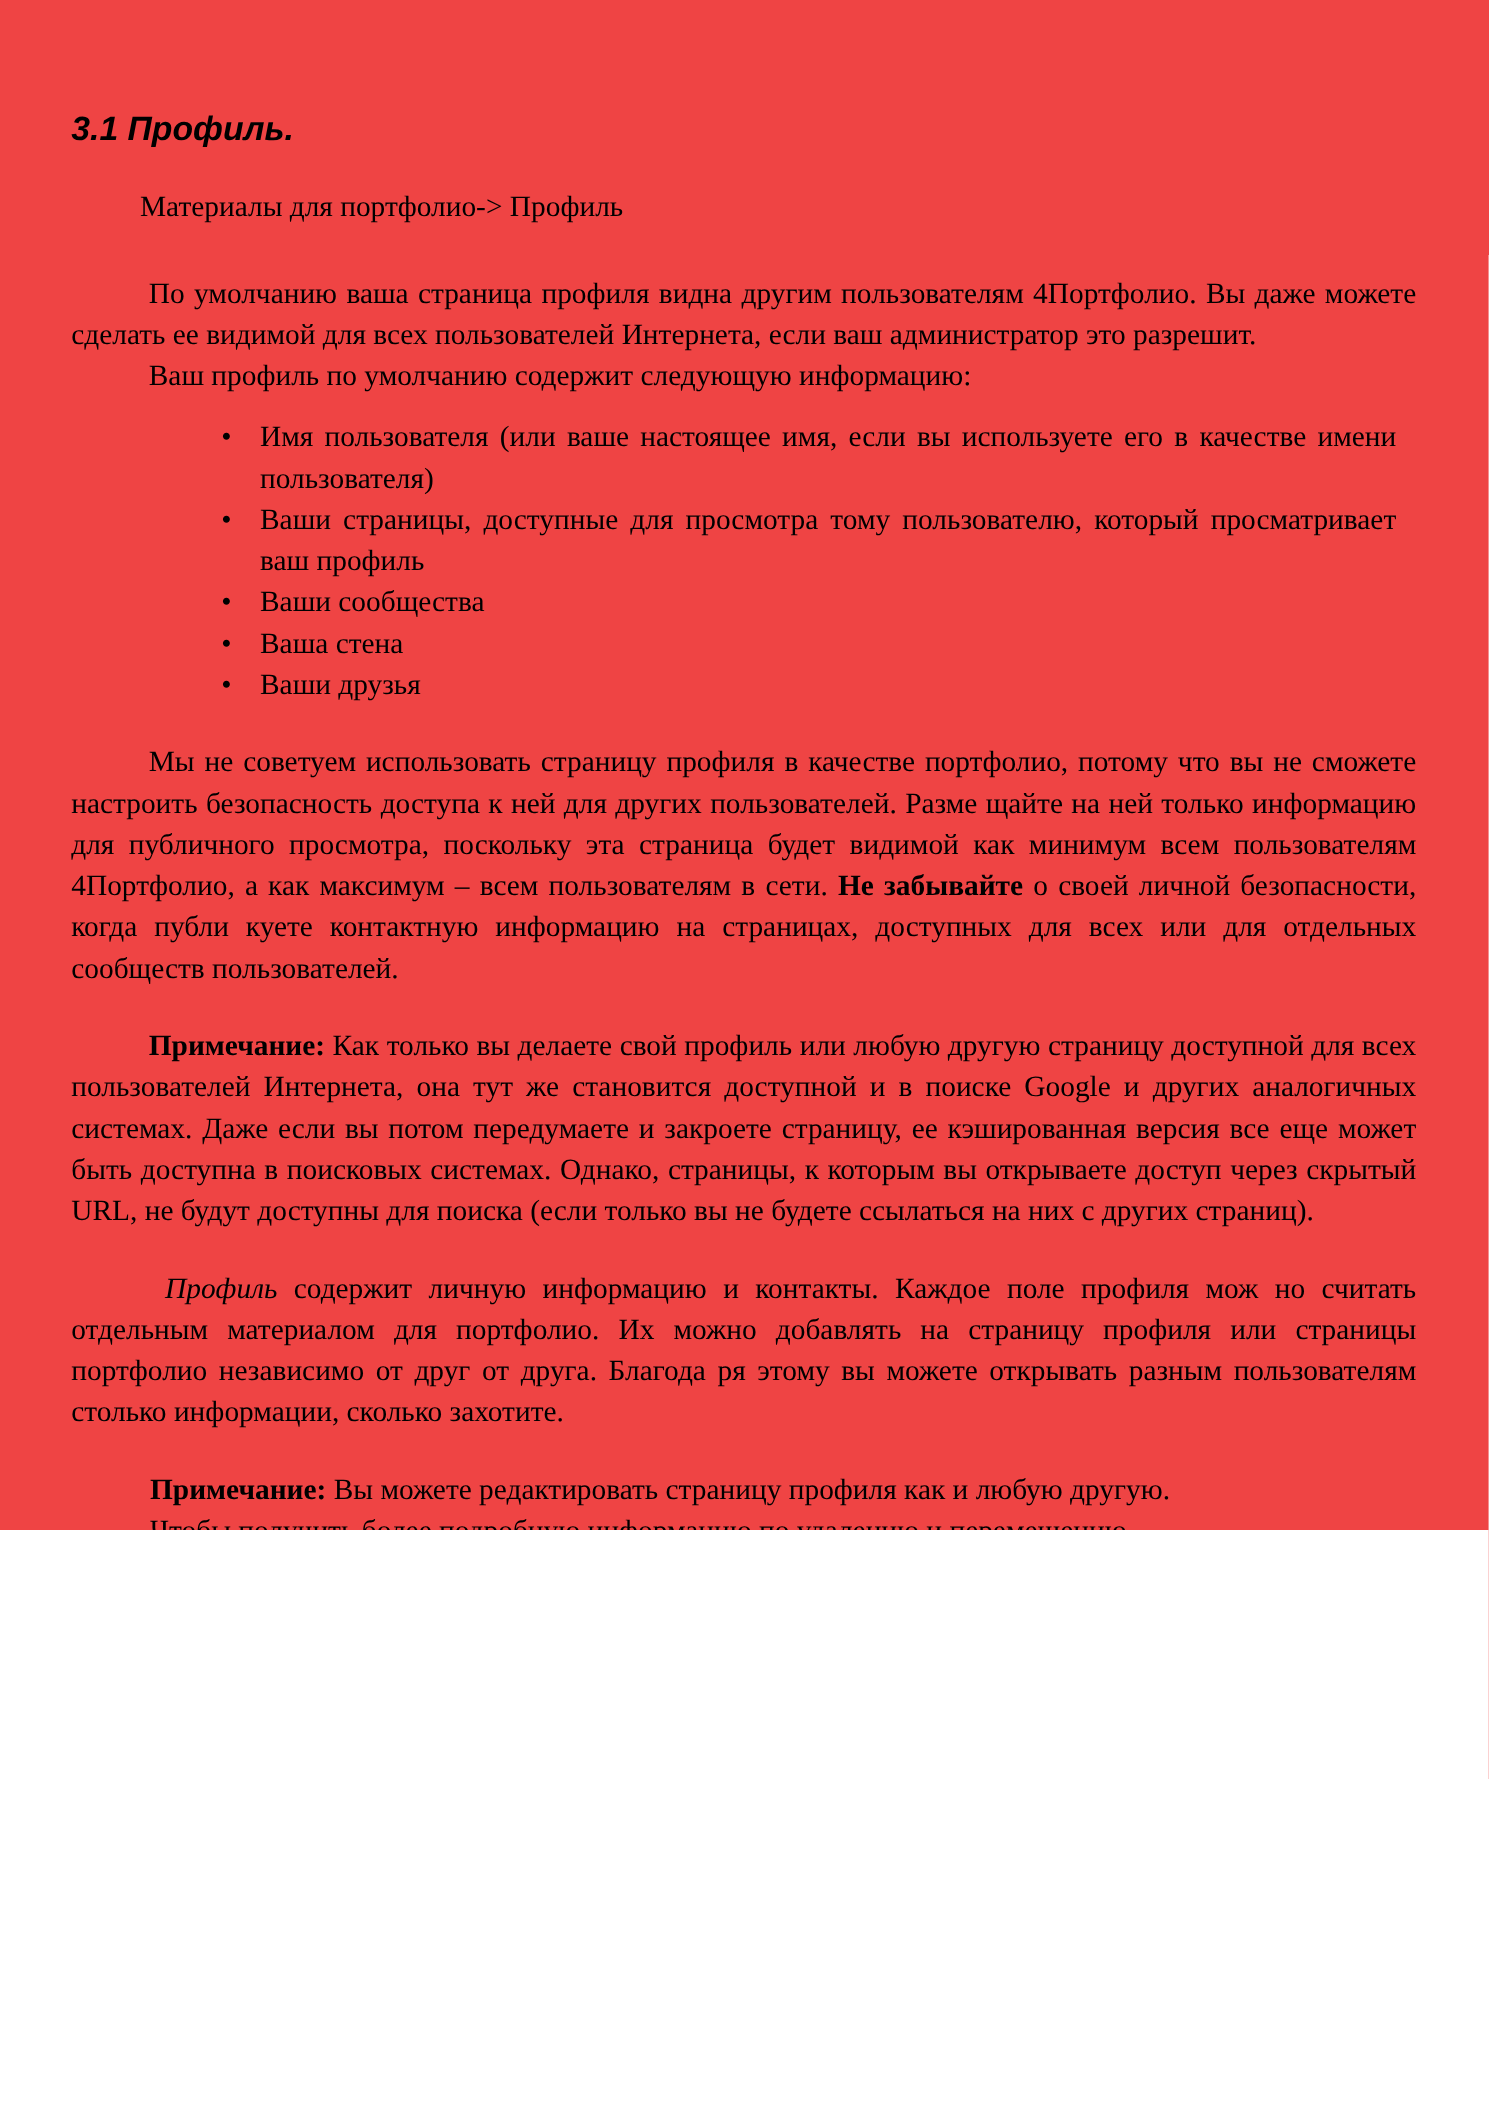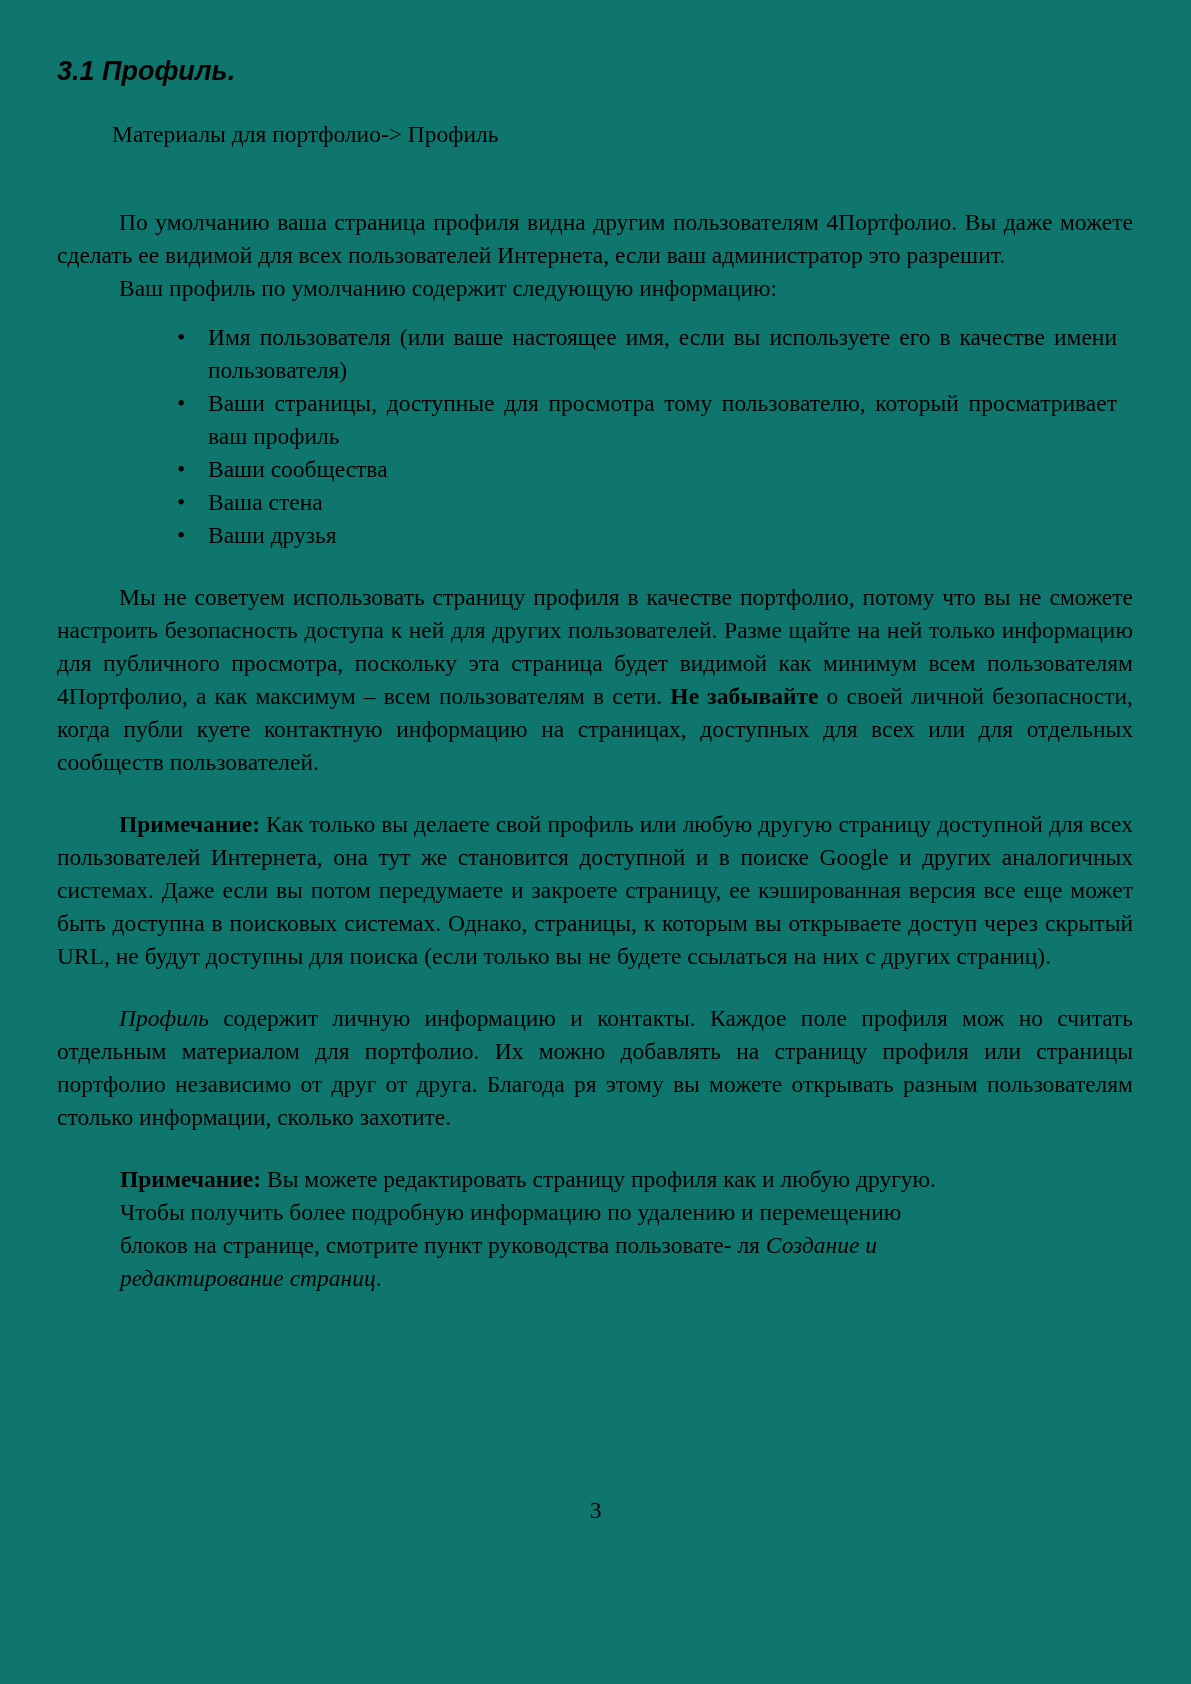--- a/index.html
+++ b/index.html
@@ -3,24 +3,24 @@
 <meta charset="utf-8">
 <style>
   html, body {
     margin: 0;
     padding: 0;
     background: #ffffff;
   }
   .page {
     position: relative;
     width: 1191px;
-    height: 1684px;
+    height: 1224px;
     box-sizing: border-box;
-    padding: 55px 58px 0 57px;
-    background: #0f766e;
+    padding: 87px 58px 0 57px;
+    background: #ef4444;
     color: #000000;
     font-family: "Liberation Serif", serif;
     font-size: 23.5px;
     line-height: 33px;
     overflow: hidden;
   }
   .heading {
     margin: 0;
     font-family: "Liberation Sans", sans-serif;
     font-size: 27px;
@@ -37,21 +37,21 @@
     text-align: justify;
   }
   .indent {
     text-indent: 62px;
   }
   .gap {
     margin-top: 29px;
     font-family: Liberation Serif, serif;
   }
   .gap-lg {
-    margin-top: 55px;
+    margin-top: 36px;
   }
   .bullets {
     margin: 16px;
     padding: 0 0 0 128px;
     list-style: none;
   }
   .bullets li {
     position: relative;
     padding-left: 7px;
     text-align: justify;
@@ -62,21 +62,21 @@
     left: -24px;
     top: 0;
     font-size: 23.5px;
   }
   .note-block {
     margin: 29px 0 0 63px;
     width: 845px;
     text-align: left;
   }
   .bold { font-weight: bold; }
-  .italic { font-style: italic; }
+  .italic { font-style: italic; margin-left: 13px; }
   .page-number {
     position: absolute;
     top: 1494px;
     left: 0;
     right: 0;
     text-align: center;
     font-family: "Liberation Serif", serif;
     font-size: 23.5px;
   }
 </style>

